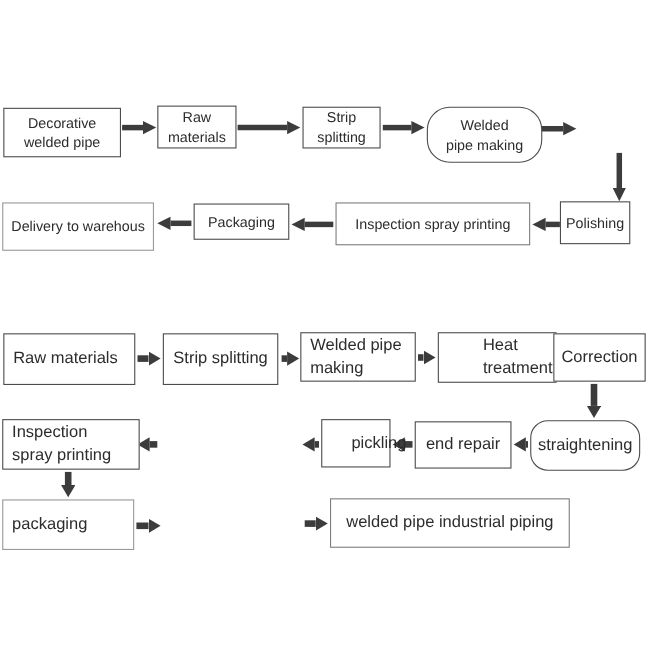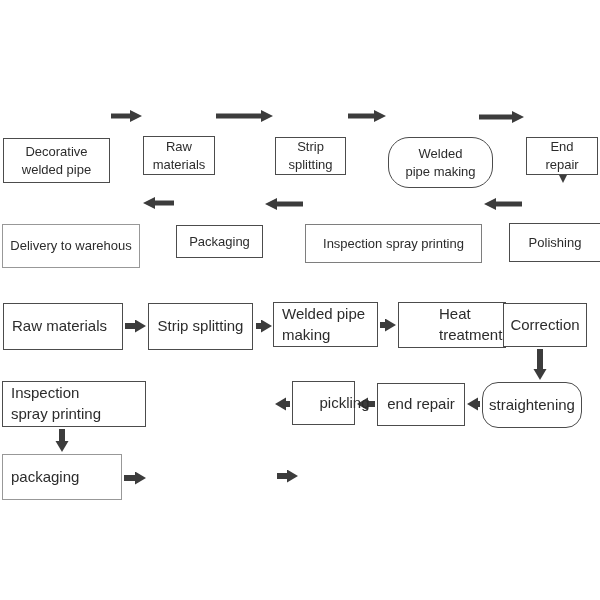--- a/index.html
+++ b/index.html
@@ -22,21 +22,21 @@
     box-sizing: border-box;
     background: #ffffff;
     border: 1.5px solid #4c4c4c;
     display: flex;
     align-items: center;
     justify-content: center;
     text-align: center;
     color: #2c2c2c;
   }
   .node span { white-space: pre-line; display: block; }
-  .f1 { font-size: 13px; line-height: 1.35; margin-top: 40px; }
+  .f1 { font-size: 13px; line-height: 1.35; }
   .f2 { font-size: 15px; line-height: 1.38; }
   .left-text { justify-content: flex-start; text-align: left; padding-left: 8px; padding-right: 4px; }
   .b-dark  { border-color: #4c4c4c; }
   .b-mid   { border-color: #7e7e7e; }
   .b-light { border-color: #989898; text-align: center; }
 </style>
 </head>
 <body>
 
 <div class="canvas">
@@ -84,25 +84,21 @@
 materials</span>
   </div>
   <div class="node f1 b-dark" style="left:275px; top:97px; width:71px; height:38px;">
     <span>Strip
 splitting</span>
   </div>
   <div class="node f1 b-dark" style="left:388px; top:97px; width:105px; height:51px;border-radius:21px;">
     <span>Welded
 pipe making</span>
   </div>
-  <div class="node f1 b-dark" style="left:526px; top:97px; width:72px; height:38px;">
-    <span>End
-repair</span>
-  </div>
-  <div class="node f1 b-dark" style="left:509px; top:183px; width:92px; height:39px;">
+  <div class="node f1 b-dark" style="left:509px; top:183px; width:64px; height:39px;">
     <span>Polishing</span>
   </div>
   <div class="node f1 b-mid" style="left:305px; top:184px; width:177px; height:39px;">
     <span>Inspection spray printing</span>
   </div>
   <div class="node f1 b-dark" style="left:176px; top:185px; width:87px; height:33px;">
     <span>Packaging</span>
   </div>
   <div class="node f1 b-light" style="left:2px; top:184px; width:138px; height:44px;">
     <span>Delivery to warehous</span>
@@ -127,21 +123,24 @@
   </div>
   <div class="node f2 b-dark" style="left:482px; top:382px; width:100px; height:46px;border-radius:16px;">
     <span>straightening</span>
   </div>
   <div class="node f2 b-dark" style="left:377px; top:383px; width:88px; height:43px;">
     <span>end repair</span>
   </div>
   <div class="node f2 b-dark" style="left:292px; top:381px; width:63px; height:44px;padding-left:42px;">
     <span>pickling</span>
   </div>
-  <div class="node f2 b-dark left-text" style="left:2px; top:381px; width:144px; height:46px;">
+  <div class="node f2 b-dark left-text" style="left:2px; top:381px; width:125px; height:46px;">
     <span>Inspection
 spray printing</span>
   </div>
   <div class="node f2 b-light left-text" style="left:2px; top:454px; width:120px; height:46px;">
     <span>packaging</span>
   </div>
+  <div class="node f2 b-mid" style="left:300px; top:453px; width:218px; height:45px;">
+    <span>welded pipe industrial piping</span>
+  </div>
 
 </div>
 
 </body></html>

